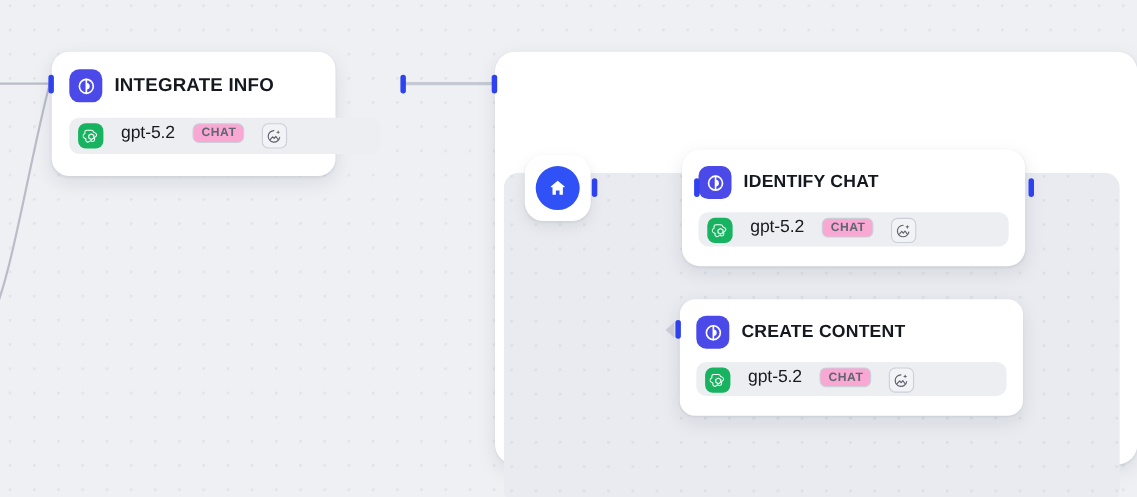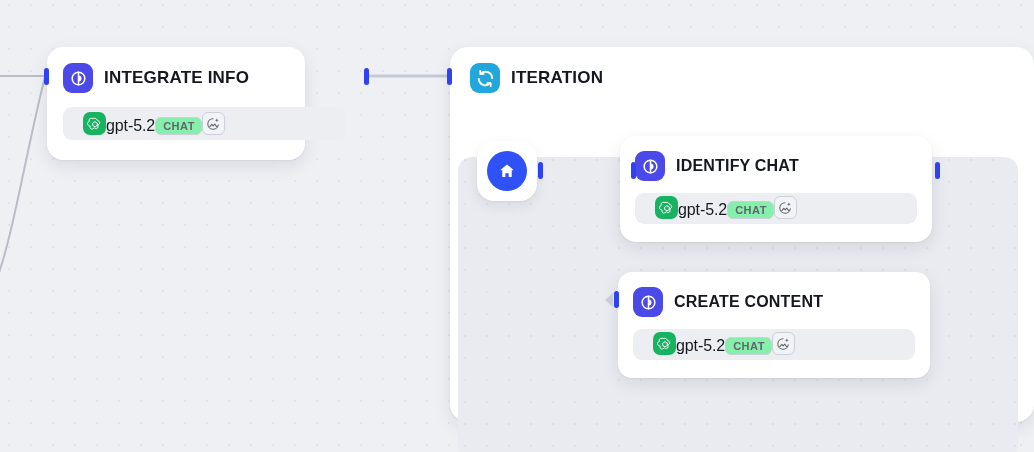--- a/index.html
+++ b/index.html
@@ -101,25 +101,25 @@
     align-items: center;
     justify-content: center;
     flex: 0 0 auto;
   }
   .type-icon.llm { background: #4b4ae8; }
   .type-icon.iteration { background: #22a7dd; }
 
   
   .model-row {
     display: flex;
-    align-items: flex-end;
-    gap: 0;
+    align-items: flex-start;
+    gap: 16px;
     background: #eceef2;
     border-radius: 9px;
-    padding: 5px 20px;
+    padding: 5px 8px;
     box-sizing: border-box;
   }
   .model-logo {
     width: 23px;
     height: 23px;
     border-radius: 7px;
     background: #18b360;
     display: flex;
     align-items: center;
     justify-content: center;
@@ -132,21 +132,21 @@
     white-space: nowrap;
   }
   .chat-badge {
     font-size: 11px;
     font-weight: bold;
     letter-spacing: 0.5px;
     color: #60656f;
     border: 1px solid #cbcfd8;
     border-radius: 6px;
     padding: 2px 6px 2px 7px;
-    background: #86efac;
+    background: #f9a8d4;
     white-space: nowrap;
   }
   .img-badge {
     width: 21px;
     height: 21px;
     border-radius: 6px;
     border: 1px solid #cbcfd8;
     background: #f2f3f6;
     display: flex;
     align-items: center;
@@ -259,31 +259,20 @@
     <path d="M 366 76 L 449 76" stroke="#c5c9d3" stroke-width="3" fill="none"></path>
 
     <path d="M 540 170 L 631 170" stroke="#c5c9d3" stroke-width="3" fill="none"></path>
 
     <path d="M 700 250 L 792 218" stroke="#b9bdc8" stroke-width="2.5" fill="none"></path>
 
     <path d="M 944 176 C 952 178, 950 188, 940 186 C 930 184, 928 176, 936 172" stroke="#b9bdc8" stroke-width="2.5" fill="none" stroke-linecap="round"></path>
   </svg>
 
   <div class="node" id="iteration-node">
-    <div class="node-head" id="iteration-head">
-      <span class="type-icon iteration">
-        <svg width="19" height="19" viewBox="0 0 24 24" fill="none" stroke="#ffffff" stroke-width="2.4" stroke-linecap="round" stroke-linejoin="round">
-          <path d="M20.5 11.5a8.5 8.5 0 0 0-14.6-5.4"></path>
-          <path d="M3.5 12.5a8.5 8.5 0 0 0 14.6 5.4"></path>
-          <polyline points="5.3,2.4 5.6,6.4 9.6,6.1"></polyline>
-          <polyline points="18.6,21.6 18.3,17.6 14.3,17.9"></polyline>
-        </svg>
-      </span>
-      <span class="node-title">ITERATION</span>
-    </div>
     <div id="iteration-inner"></div>
   </div>
 
   <div class="handle" style="left:447px; top:68px;"></div>
   <div class="handle" style="left:935px; top:162px;"></div>
 
   <div class="node" id="node-start">
     <span class="home-circle">
       <svg width="18" height="18" viewBox="0 0 24 24" fill="#ffffff">
         <path d="M12 3.2 3.6 10.2v0.9h2.1V20h4.1v-5.1h4.4V20h4.1v-8.9h2.1v-0.9z"></path>

